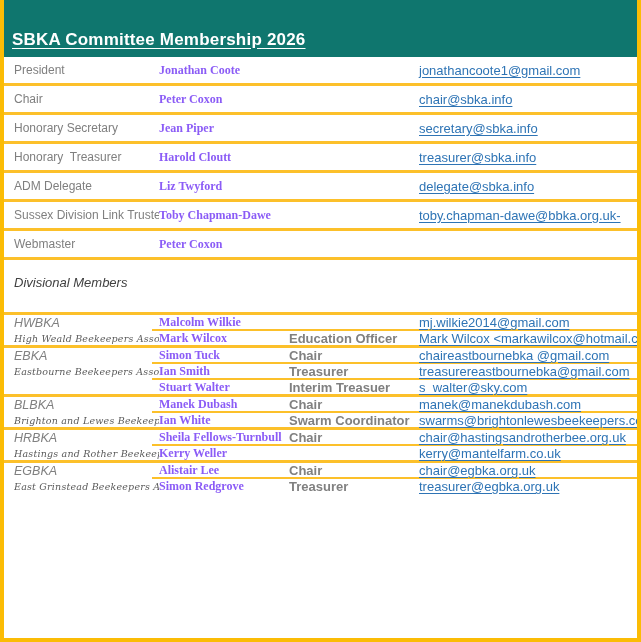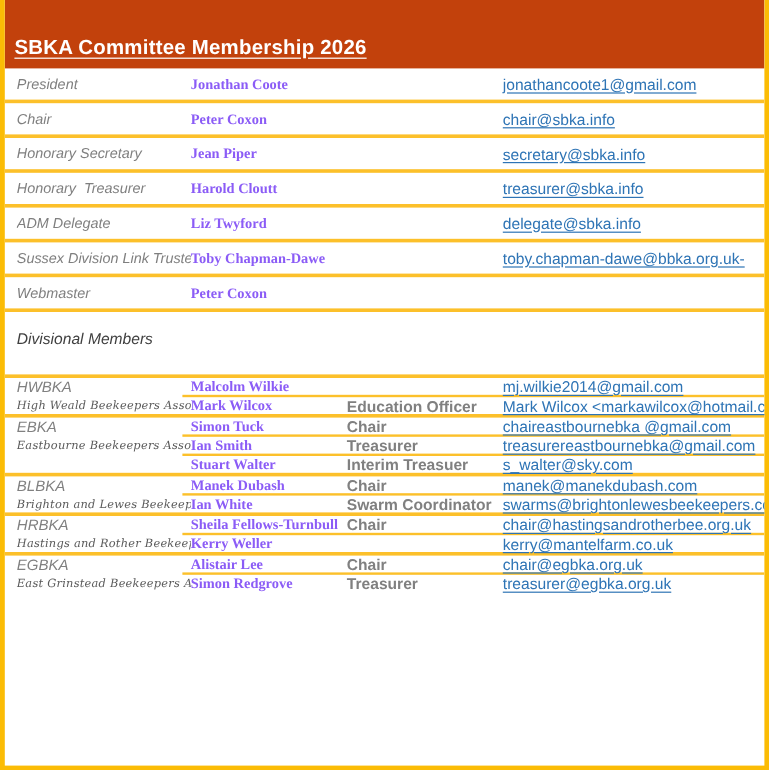--- a/index.html
+++ b/index.html
@@ -10,21 +10,21 @@
     width:641px; height:642px;
     border-left:4px solid #FBBC05;
     border-right:4px solid #FBBC05;
     border-bottom:4px solid #FBBC05;
     background:#fff;
     overflow:hidden;
   }
 
   
   .band {
-    height:57px; background:#c2410c;
+    height:57px; background:#0f766e;
     display:flex; align-items:flex-end;
     padding:0 0 7px 8px;
   }
   .band h1 {
     color:#fff; font-size:17px; font-weight:bold;
     text-decoration:underline; text-underline-offset:3px;
     letter-spacing:.2px;
   }
 
   
@@ -34,21 +34,21 @@
     align-items:center;
     padding-left:10px; padding-right:6px;
   }
   .row { height:26px; }
   .mrow { height:14px; }
 
   .hline { height:3px; background:#FCC02A; }
   .subline { height:2px; background:#FCC02A; margin-left:148px; }
 
   .role {
-    font-style:italic; color:#7f7f7f; font-size:12px;
+    color:#7f7f7f; font-size:12px;
     white-space:pre; overflow:hidden;
   }
   .name { font-weight:bold; color:#8b5cf6; font-size:12px; white-space:nowrap;font-family:Liberation Serif, serif; }
   .role2 { color:#808080; font-size:13px; font-weight:700; white-space:nowrap; }
   .email {
     color:#2E74B5; font-size:13px; text-decoration:underline;
     text-underline-offset:2px; white-space:nowrap; cursor:pointer;
   }
   .code { font-style:italic; color:#808080; font-size:12.5px; }
   .assoc {

